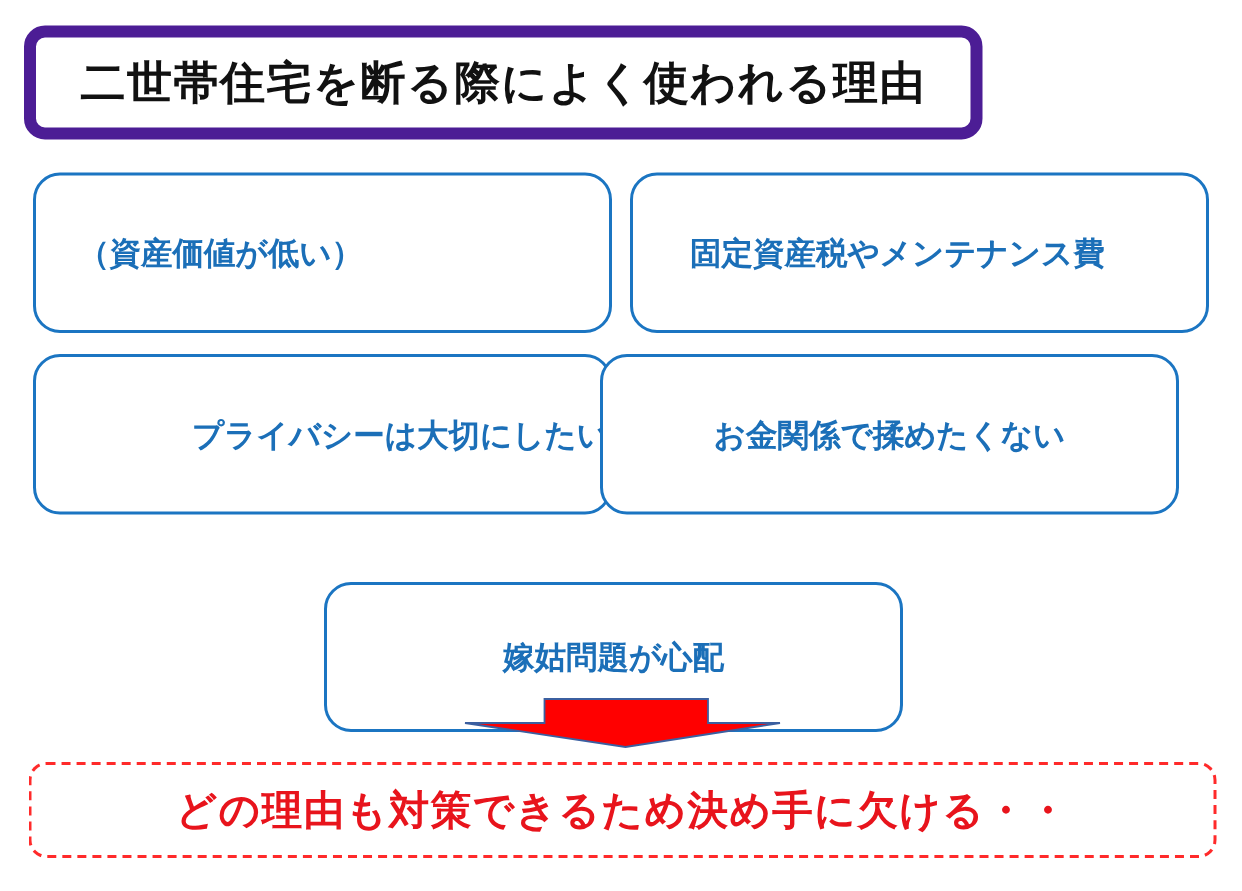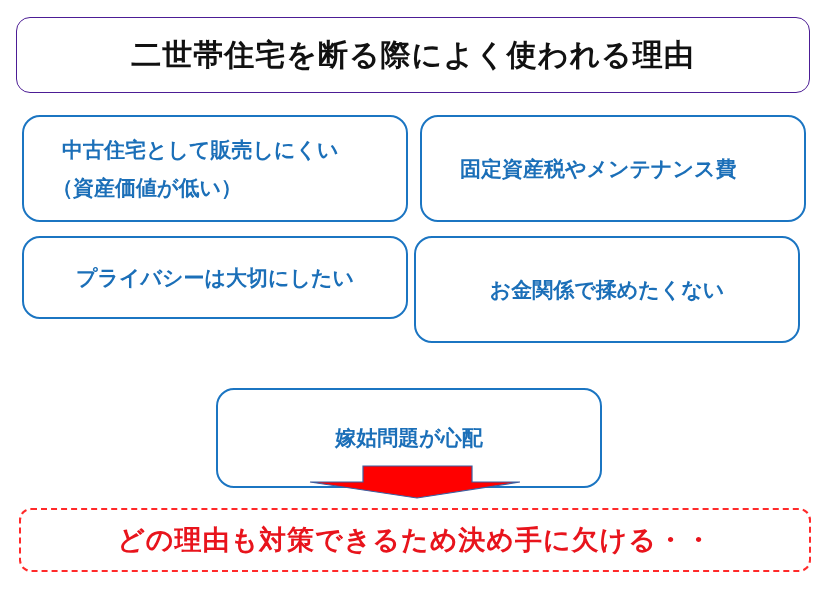--- a/index.html
+++ b/index.html
@@ -17,23 +17,23 @@
     .box {
       position: absolute;
       box-sizing: border-box;
       background: #ffffff;
       display: flex;
       align-items: center;
     }
     .title-box {
       left: 16px;
       top: 17px;
-      width: 794px;
+      width: 639px;
       height: 76px;
-      border: 1px solid #4c1d95;
+      border: 8px solid #4c1d95;
       border-radius: 14px;
       justify-content: center;
     }
     .title-text {
       font-size: 30px;
       font-weight: bold;
       color: #111111;
       letter-spacing: 1px;
     }
     .reason-box {
@@ -52,22 +52,22 @@
     .reason-box.single {
       justify-content: center;
     }
     .line {
       display: block;
       line-height: 38px;
       white-space: nowrap;
     }
     #r1 { left: 22px;  top: 115px; width: 386px; height: 107px; }
     #r2 { left: 420px; top: 115px; width: 386px; height: 107px; }
-    #r3 { left: 22px;  top: 236px; width: 386px; height: 83px; }
-    #r4 { left: 414px; top: 236px; width: 386px; height: 107px; }
+    #r3 { left: 22px;  top: 236px; width: 386px; height: 107px; justify-content: flex-end; }
+    #r4 { left: 400px; top: 236px; width: 386px; height: 107px; }
     #r5 { left: 216px; top: 356px; width: 386px; height: 100px; margin-top: 32px; }
     #r1 .line.sub { padding-left: 0; margin-left: -10px; }
 
     .arrow {
       position: absolute;
       left: 306px;
       top: 462px;
       width: 220px;
       height: 40px;
     }
@@ -88,21 +88,20 @@
     }
   </style>
 </head>
 <body>
 
 <div class="box title-box">
   <span class="title-text">二世帯住宅を断る際によく使われる理由</span>
 </div>
 
 <div class="box reason-box multi" id="r1">
-  <span class="line">中古住宅として販売しにくい</span>
   <span class="line sub">（資産価値が低い）</span>
 </div>
 
 <div class="box reason-box multi" id="r2">
   <span class="line">固定資産税やメンテナンス費</span>
 </div>
 
 <div class="box reason-box single" id="r3">
   <span class="line">プライバシーは大切にしたい</span>
 </div>

